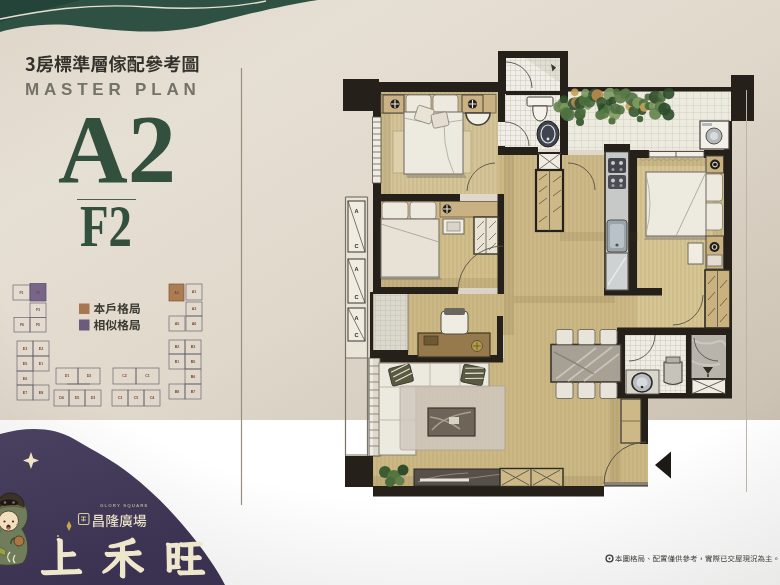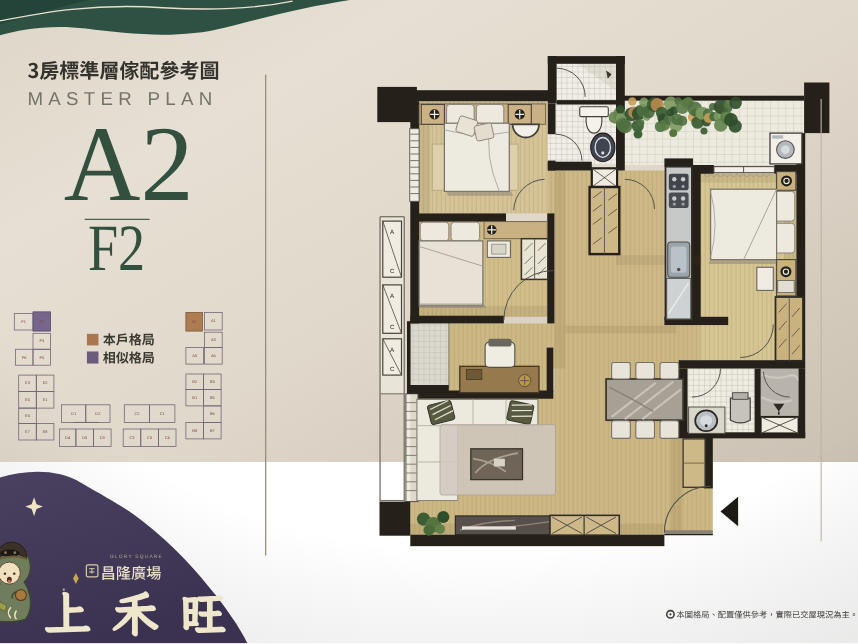--- a/index.html
+++ b/index.html
@@ -1,16 +1,16 @@
 <!DOCTYPE html>
 <html><head><meta charset="utf-8">
 <style>
 html,body{margin:0;padding:0;}
 body{width:780px;height:585px;overflow:hidden;font-family:"Liberation Sans",sans-serif;}
-#page{position:relative;width:780px;height:420px;background:linear-gradient(150deg,#ded6c9 0%,#e6dfd3 25%,#e0d8cb 55%,#d3cabc 82%,#cbc1b3 100%);}
+#page{position:relative;width:780px;height:420px;background:linear-gradient(150deg,#ded6c9 0%,#e6dfd3 25%,#e0d8cb 55%,#d3cabc 82%,#cbc1b3 100%);font-weight:bold;}
 svg{position:absolute;left:0;top:0;}
 </style></head>
 <body>
 <div id="page">
 <svg width="780" height="585" viewBox="0 0 780 585">
 <defs>
 <pattern id="wood" width="4" height="8" patternUnits="userSpaceOnUse">
  <rect width="4" height="8" fill="none"></rect>
  <line x1="1" y1="0" x2="1" y2="8" stroke="#9f8a58" stroke-width="0.7" opacity="0.40"></line>
 </pattern>

